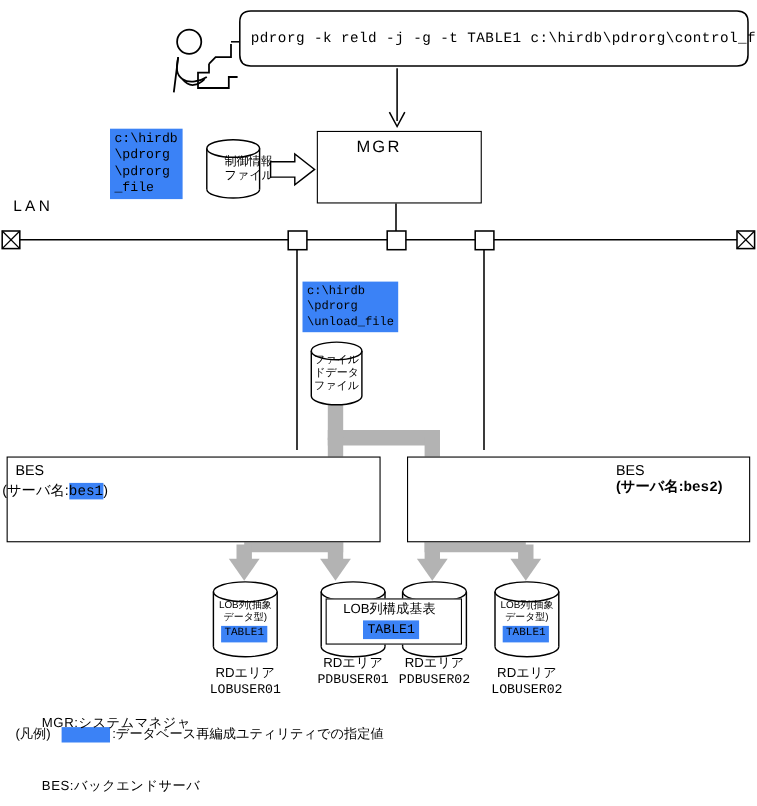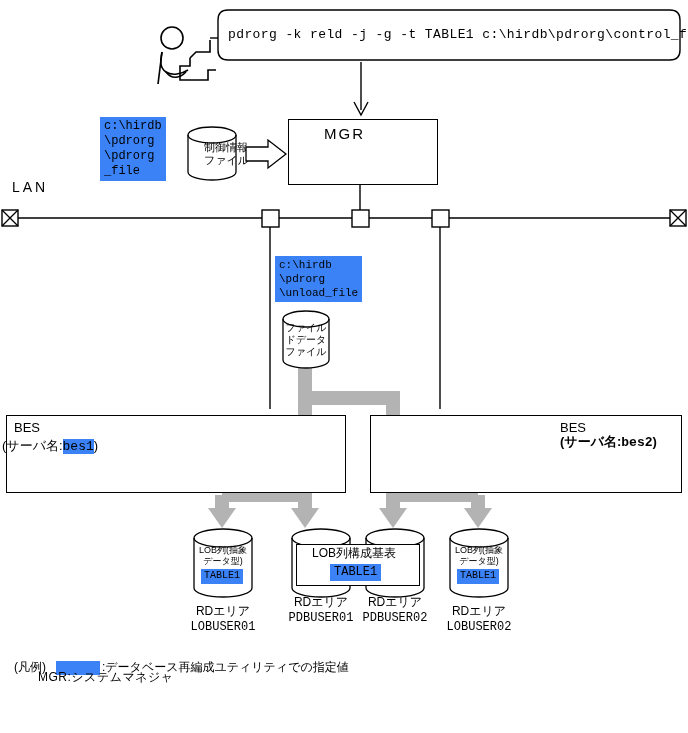--- a/index.html
+++ b/index.html
@@ -179,15 +179,16 @@
     <path d="M 60 10 L 60 60" stroke="#000" stroke-width="1.3" fill="none"></path>
     <path d="M 2 60 A 29 9 0 0 0 60 60" stroke="#000" stroke-width="1.3" fill="none"></path>
   </svg>
   <div class="abs txt" style="left:446px; top:545px; width:66px; text-align:center; font-size:9px; line-height:11px;"><span>LOB列(抽象</span><br><span>データ型)</span></div>
   <div class="abs hl txt mono" style="left:457px; top:569px; padding:1px 3px; font-size:10px;">TABLE1</div>
   <div class="abs txt" style="left:436px; top:604px; width:86px; text-align:center; font-size:12px; line-height:15px;"><span>RDエリア</span><br><span class="mono">LOBUSER02</span></div>
 
   <div class="abs txt" style="left:14px; top:660px; font-size:12px;">(凡例)</div>
   <div class="abs hl" style="left:56px; top:661px; width:44px; height:14px;"></div>
   <div class="abs txt" style="left:102px; top:660px; font-size:12px;">:データベース再編成ユティリティでの指定値</div>
-  <div class="abs txt" style="left:38px; top:670px; font-size:12px; letter-spacing:0.5px;">MGR:システムマネジャ</div>
+  <div class="abs txt" style="left:38px; top:650px; font-size:12px; letter-spacing:0.5px;">MGR:システムマネジャ</div>
+  <div class="abs txt" style="left:38px; top:707px; font-size:12px; letter-spacing:0.5px;">BES:バックエンドサーバ</div>
 
 </div>
 
 </body></html>

